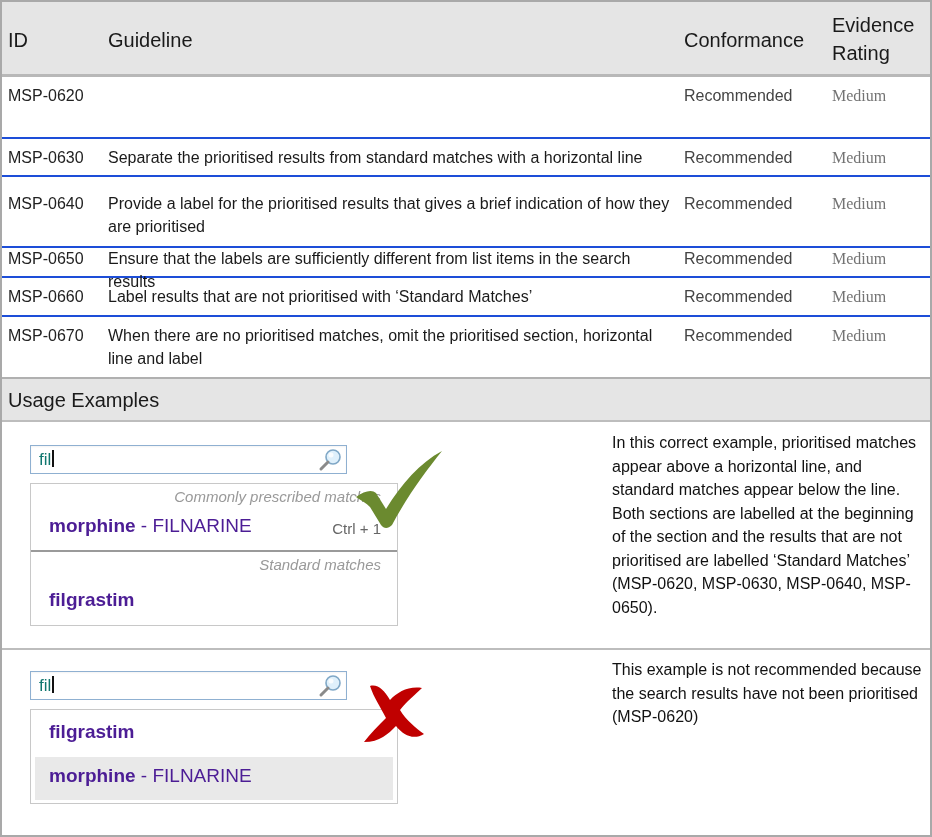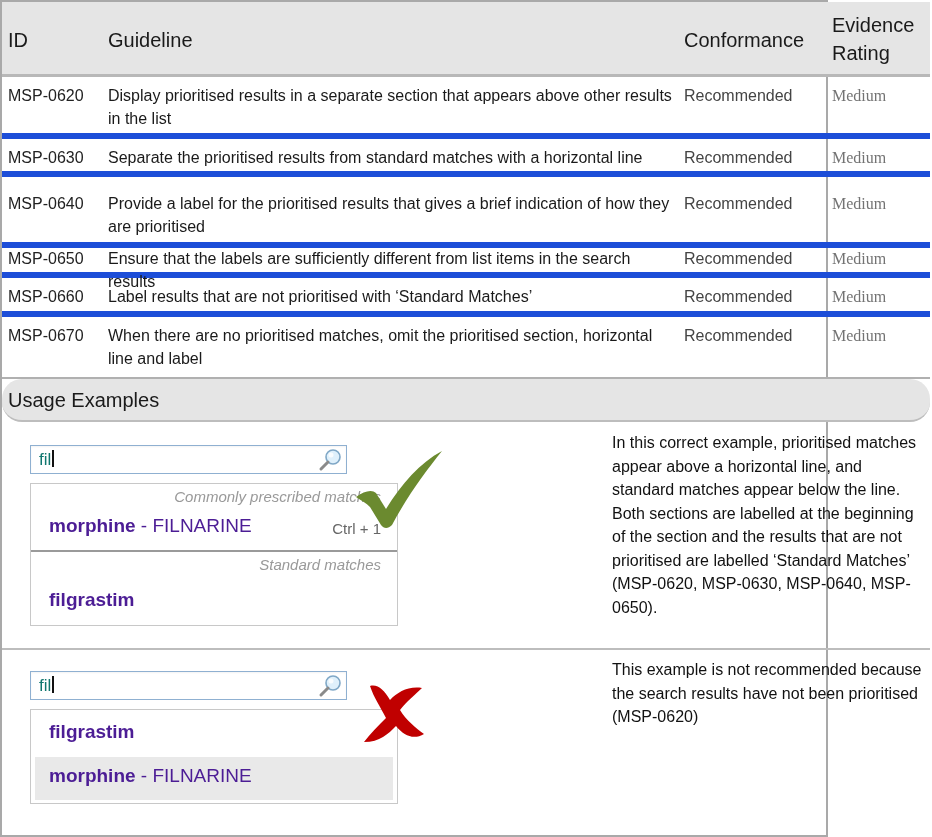--- a/index.html
+++ b/index.html
@@ -1,45 +1,45 @@
 <!DOCTYPE html>
 <html><head>
   <meta charset="utf-8">
   <style>
     * { box-sizing: border-box; margin: 0; padding: 0; }
     html, body { width: 932px; height: 837px; background: #ffffff; overflow: hidden; }
     body { font-family: "Liberation Sans", sans-serif; color: #1a1a1a; }
 
     .frame {
-      position: absolute; left: 0; top: 0; width: 828px; height: 837px;
+      position: absolute; left: 0; top: 0; width: 932px; height: 837px;
       border: 2px solid #a9a9a9; border-top-width: 2px;
     }
     .ghead {
       position: absolute; left: 0; top: 0; width: 928px; height: 75px;
       background: #e5e5e5; border-bottom: 3px solid #b8b8b8;
     }
     .hcell { position: absolute; font-size: 20px; color: #1a1a1a; line-height: 28px; }
     .h-id { left: 6px; top: 24px; }
     .h-guide { left: 106px; top: 24px; }
     .h-conf { left: 682px; top: 24px; }
     .h-evid { left: 830px; top: 9px; width: 95px; }
 
     .row {
-      position: absolute; left: 0; width: 928px; border-bottom: 6px solid #1d4ed8;
+      position: absolute; left: 0; width: 928px; border-bottom: 2px solid #1d4ed8;
       font-size: 16px; line-height: 23px;
     }
     .cell { position: absolute; top: 7px; }
     .c-id { left: 6px; color: #222; }
     .c-guide { left: 106px; width: 565px; color: #1a1a1a; }
     .c-conf { left: 682px; color: #444; }
     .c-evid { left: 830px; color: #737373; font-family: Liberation Serif, serif; }
 
     .usage-header {
       position: absolute; left: 0; top: 377px; width: 928px; height: 43px;
-      background: #e5e5e5; border-bottom: 2px solid #bdbdbd; border-radius: 20px;
+      background: #e5e5e5; border-bottom: 2px solid #bdbdbd;
     }
     .usage-title { position: absolute; left: 6px; top: 8px; font-size: 20px; line-height: 26px; color: #1a1a1a; }
 
     .example {
       position: absolute; left: 0; width: 928px; border-bottom: 2px solid #bdbdbd;
     }
     .ex1 { top: 421px; height: 227px; }
     .ex2 { top: 648px; height: 187px; border-bottom: none; }
 
     .desc {
@@ -84,21 +84,20 @@
 
   <div class="ghead">
     <div class="hcell h-id">ID</div>
     <div class="hcell h-guide">Guideline</div>
     <div class="hcell h-conf">Conformance</div>
     <div class="hcell h-evid">Evidence Rating</div>
   </div>
 
   <div class="row" style="top:75px;height:62px;">
     <div class="cell c-id">MSP-0620</div>
-    <div class="cell c-guide">Display prioritised results in a separate section that appears above other results in the list</div>
     <div class="cell c-conf">Recommended</div>
     <div class="cell c-evid">Medium</div>
   </div>
   <div class="row" style="top:137px;height:38px;">
     <div class="cell c-id">MSP-0630</div>
     <div class="cell c-guide">Separate the prioritised results from standard matches with a horizontal line</div>
     <div class="cell c-conf">Recommended</div>
     <div class="cell c-evid">Medium</div>
   </div>
   <div class="row" style="top:183px;height:63px;">

